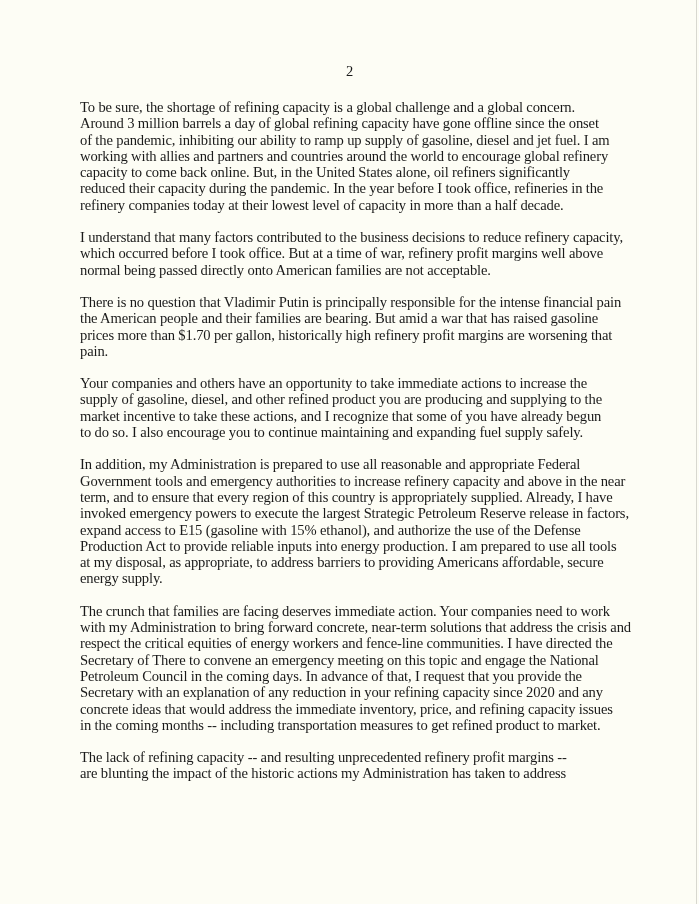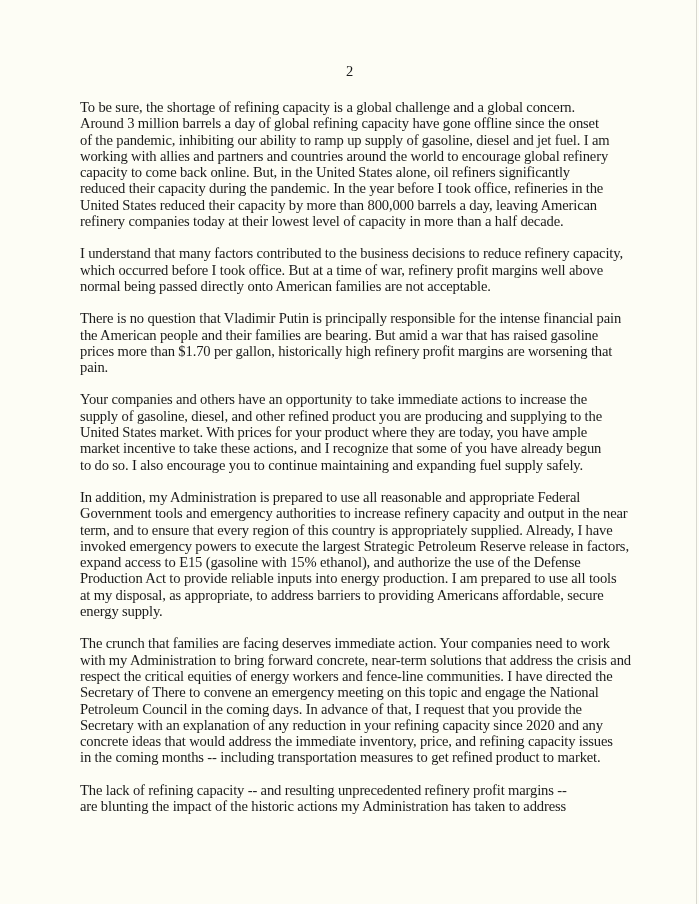--- a/index.html
+++ b/index.html
@@ -58,48 +58,46 @@
 
 <div class="body-text">
 
   <p class="paragraph">
     <span class="line">To be sure, the shortage of refining capacity is a global challenge and a global concern.</span>
     <span class="line">Around 3 million barrels a day of global refining capacity have gone offline since the onset</span>
     <span class="line">of the pandemic, inhibiting our ability to ramp up supply of gasoline, diesel and jet fuel.  I am</span>
     <span class="line">working with allies and partners and countries around the world to encourage global refinery</span>
     <span class="line">capacity to come back online.  But, in the United States alone, oil refiners significantly</span>
     <span class="line">reduced their capacity during the pandemic.  In the year before I took office, refineries in the</span>
-    <span class="line">United States reduced their capacity by more than 800,000 barrels a day, leaving American</span>
     <span class="line">refinery companies today at their lowest level of capacity in more than a half decade.</span>
   </p>
 
   <p class="paragraph">
     <span class="line">I understand that many factors contributed to the business decisions to reduce refinery capacity,</span>
     <span class="line">which occurred before I took office.  But at a time of war, refinery profit margins well above</span>
     <span class="line">normal being passed directly onto American families are not acceptable.</span>
   </p>
 
   <p class="paragraph">
     <span class="line">There is no question that Vladimir Putin is principally responsible for the intense financial pain</span>
     <span class="line">the American people and their families are bearing.  But amid a war that has raised gasoline</span>
     <span class="line">prices more than $1.70 per gallon, historically high refinery profit margins are worsening that</span>
     <span class="line">pain.</span>
   </p>
 
   <p class="paragraph">
     <span class="line">Your companies and others have an opportunity to take immediate actions to increase the</span>
     <span class="line">supply of gasoline, diesel, and other refined product you are producing and supplying to the</span>
-    <span class="line">United States market.  With prices for your product where they are today, you have ample</span>
     <span class="line">market incentive to take these actions, and I recognize that some of you have already begun</span>
     <span class="line">to do so.  I also encourage you to continue maintaining and expanding fuel supply safely.</span>
   </p>
 
   <p class="paragraph">
     <span class="line">In addition, my Administration is prepared to use all reasonable and appropriate Federal</span>
-    <span class="line">Government tools and emergency authorities to increase refinery capacity and output in the near</span>
+    <span class="line">Government tools and emergency authorities to increase refinery capacity and above in the near</span>
     <span class="line">term, and to ensure that every region of this country is appropriately supplied.  Already, I have</span>
     <span class="line">invoked emergency powers to execute the largest Strategic Petroleum Reserve release in factors,</span>
     <span class="line">expand access to E15 (gasoline with 15% ethanol), and authorize the use of the Defense</span>
     <span class="line">Production Act to provide reliable inputs into energy production.  I am prepared to use all tools</span>
     <span class="line">at my disposal, as appropriate, to address barriers to providing Americans affordable, secure</span>
     <span class="line">energy supply.</span>
   </p>
 
   <p class="paragraph">
     <span class="line">The crunch that families are facing deserves immediate action.  Your companies need to work</span>

